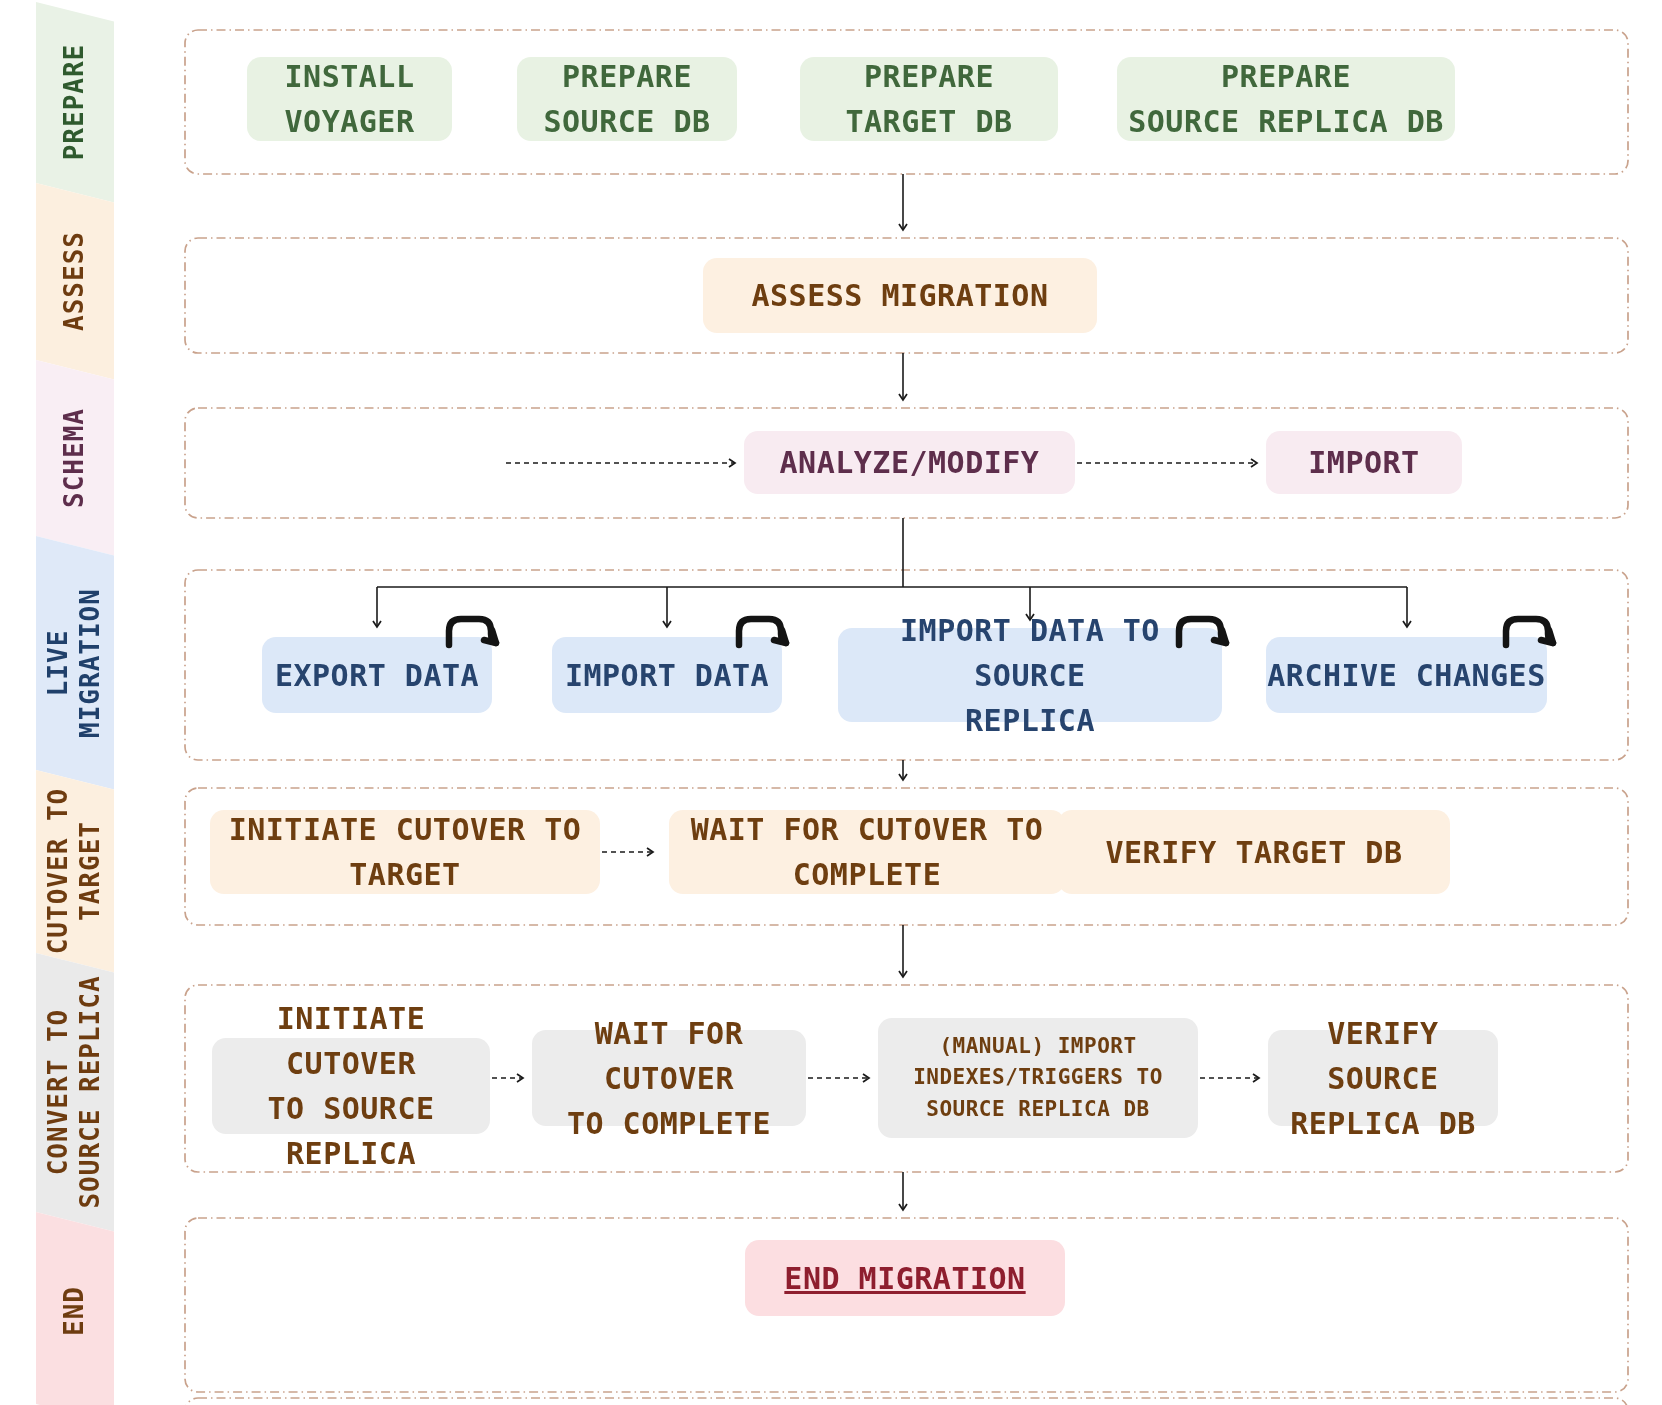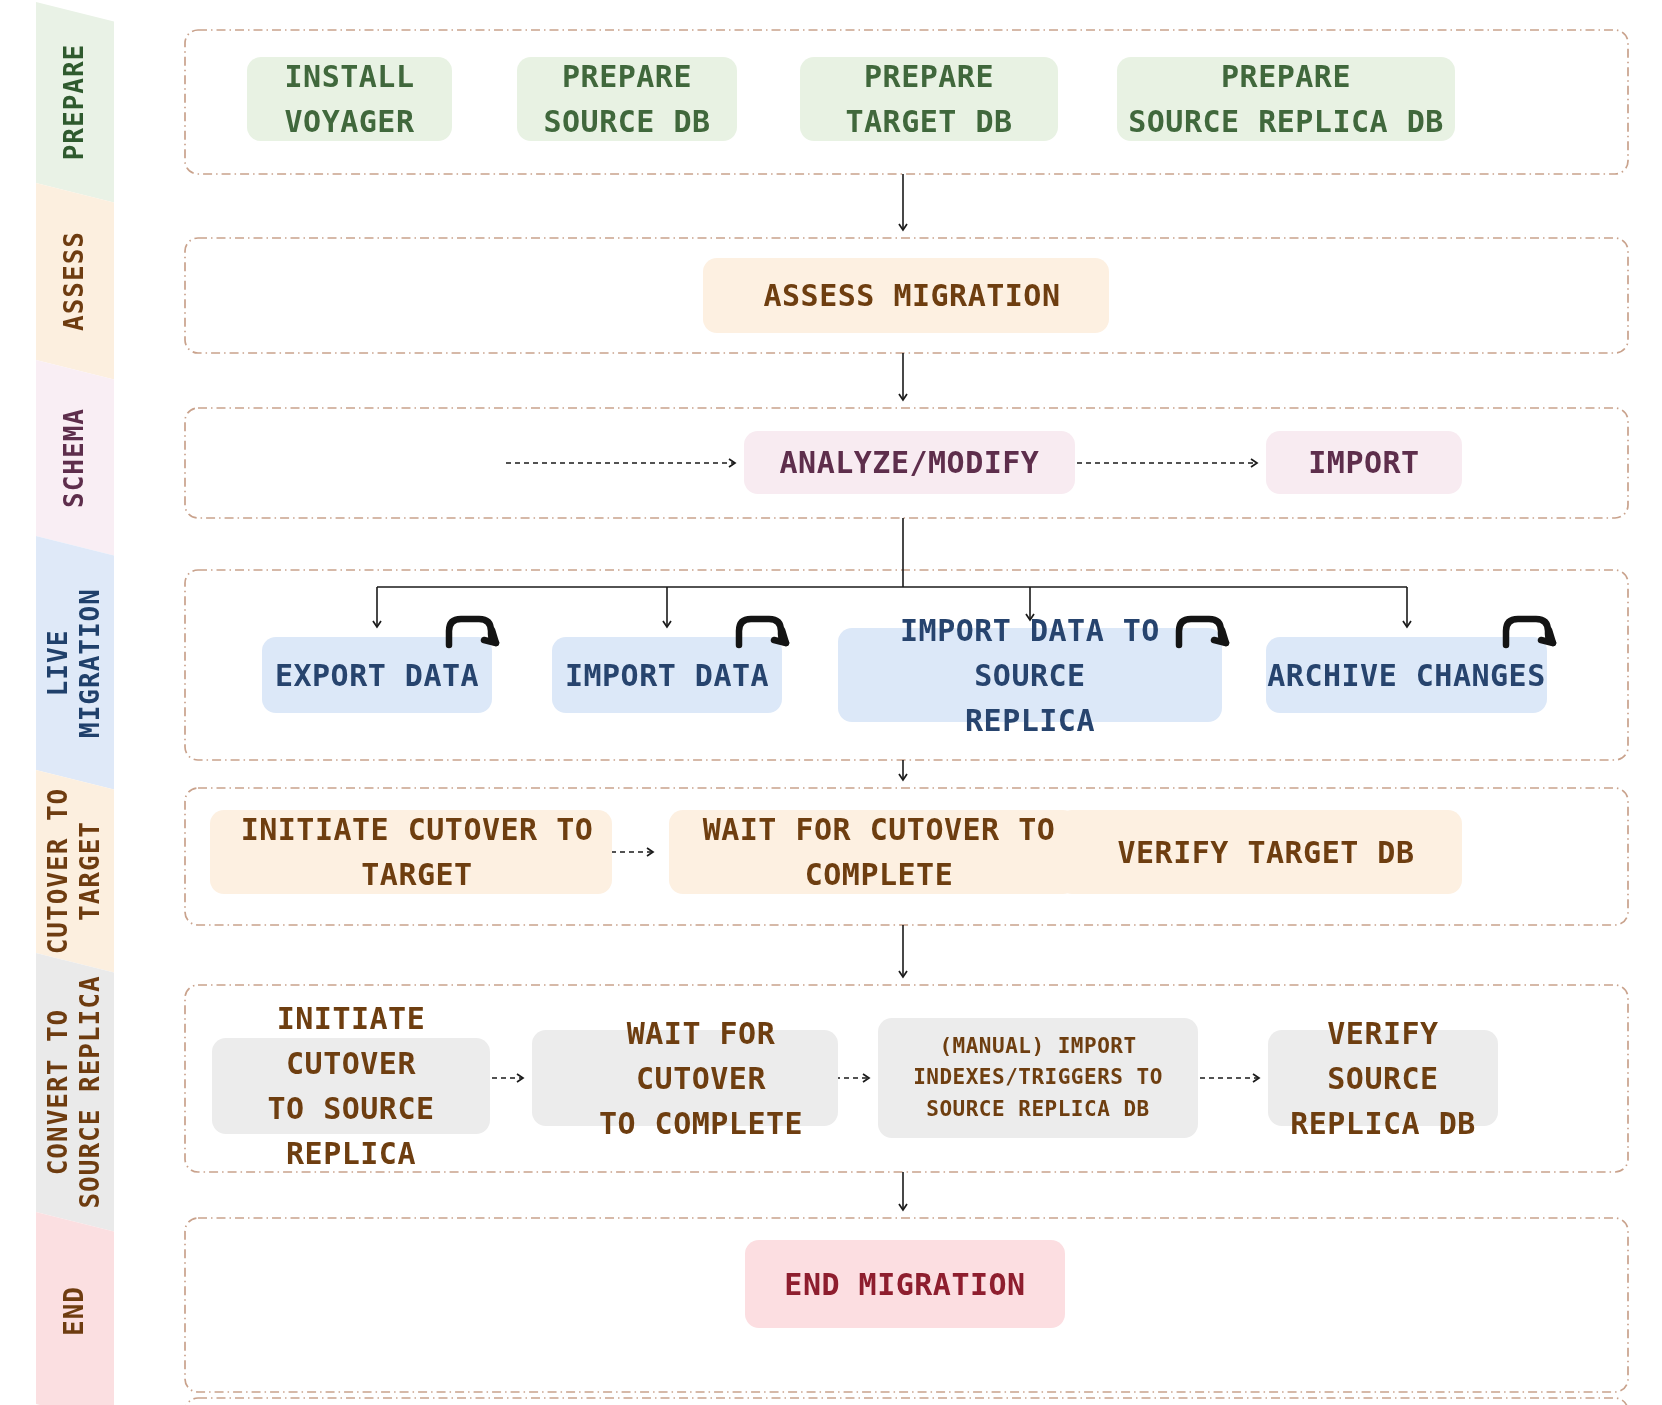--- a/index.html
+++ b/index.html
@@ -19,21 +19,21 @@
     transform:rotate(-90deg);
   }
   
   .box{
     position:absolute; border-radius:14px;
     display:flex; align-items:center; justify-content:center;
     text-align:center; white-space:pre-line;
     font-weight:bold; font-size:30px; letter-spacing:.5px; line-height:1.5;
   }
   .green{background:#e8f2e3;color:#40683c;}
-  .peach{background:#fdf0e1;color:#6e3e10;padding-left:12px;}
+  .peach{background:#fdf0e1;color:#6e3e10;}
   .plum{background:#f8ebf1;color:#5e2e4c;}
   .blue{background:#dce8f8;color:#27446e;}
   .gray{background:#ececec;color:#6e3e10;}
   .pinkbox{background:#fcdee1;color:#8e1e2e;}
   svg.overlay{position:absolute;left:0;top:0;pointer-events:none;}
 </style>
 </head>
 <body>
 
 <div class="canvas">
@@ -122,29 +122,29 @@
   <div class="box blue" style="left:1266px;top:637px;width:281px;height:76px;">ARCHIVE CHANGES</div>
 
   <div class="box peach" style="left:210px;top:810px;width:390px;height:84px;">INITIATE CUTOVER TO
 TARGET</div>
   <div class="box peach" style="left:662px;top:810px;width:396px;height:84px;margin-left:7px;">WAIT FOR CUTOVER TO
 COMPLETE</div>
   <div class="box peach" style="left:1058px;top:810px;width:392px;height:84px;">VERIFY TARGET DB</div>
 
   <div class="box gray" style="left:212px;top:1030px;width:278px;height:96px;margin-top:8px;">INITIATE CUTOVER
 TO SOURCE REPLICA</div>
-  <div class="box gray" style="left:532px;top:1030px;width:274px;height:96px;padding-left:32px;">WAIT FOR CUTOVER
+  <div class="box gray" style="left:532px;top:1030px;width:274px;height:96px;">WAIT FOR CUTOVER
 TO COMPLETE</div>
   <div class="box gray" style="left:878px;top:1018px;width:320px;height:120px;font-size:21px;">(MANUAL) IMPORT
 INDEXES/TRIGGERS TO
 SOURCE REPLICA DB</div>
   <div class="box gray" style="left:1268px;top:1030px;width:230px;height:96px;">VERIFY SOURCE
 REPLICA DB</div>
 
-  <div class="box pinkbox" style="left:745px;top:1240px;width:320px;height:88px;">END MIGRATION</div>
+  <div class="box pinkbox" style="left:745px;top:1240px;width:320px;height:76px;text-decoration:underline;">END MIGRATION</div>
 
   <svg class="overlay" width="1662" height="1405" viewBox="0 0 1662 1405">
     <defs>
       <g id="loopicon" fill="none" stroke="#141414" stroke-width="6.5" stroke-linecap="round" stroke-linejoin="round">
         <path d="M -21 12 L -21 -2 Q -21 -14 -9 -14 L 9 -14 Q 21 -14 21 -2 L 21 1 Q 21 8 26 10"></path>
         <path d="M 14 7 L 26 10 L 22 -3"></path>
       </g>
     </defs>
     <use href="#loopicon" x="470" y="633"></use>
     <use href="#loopicon" x="760" y="633"></use>

